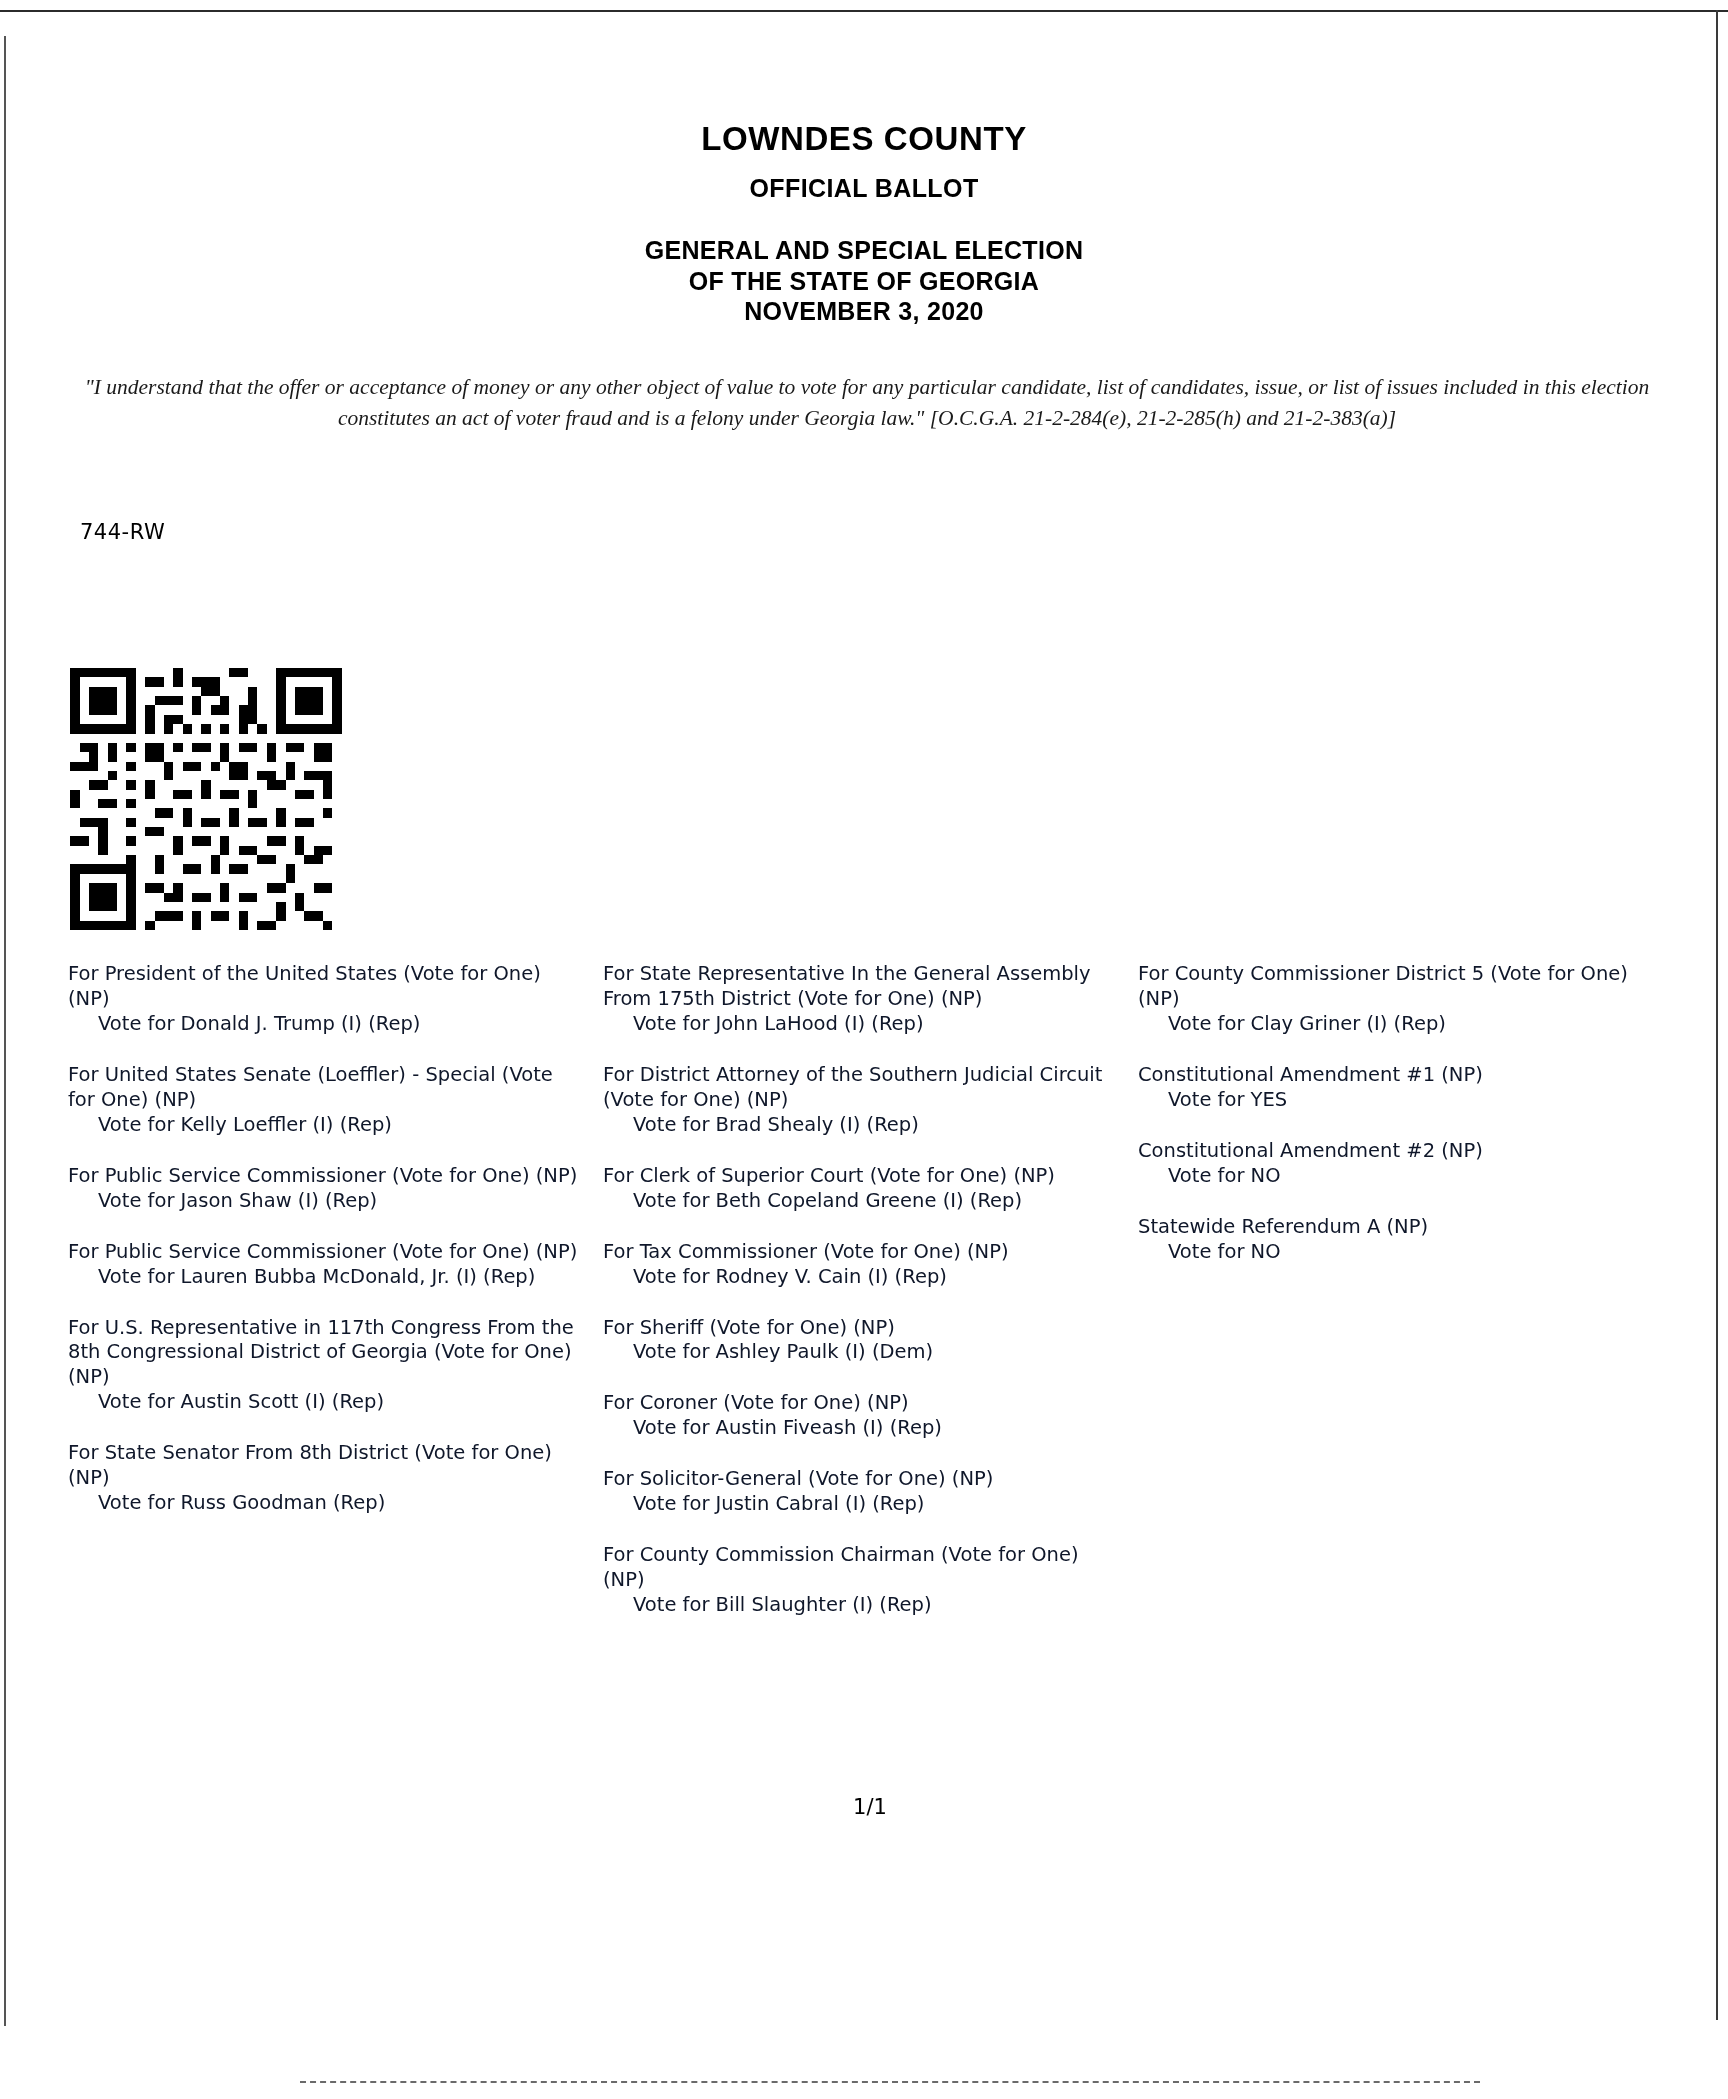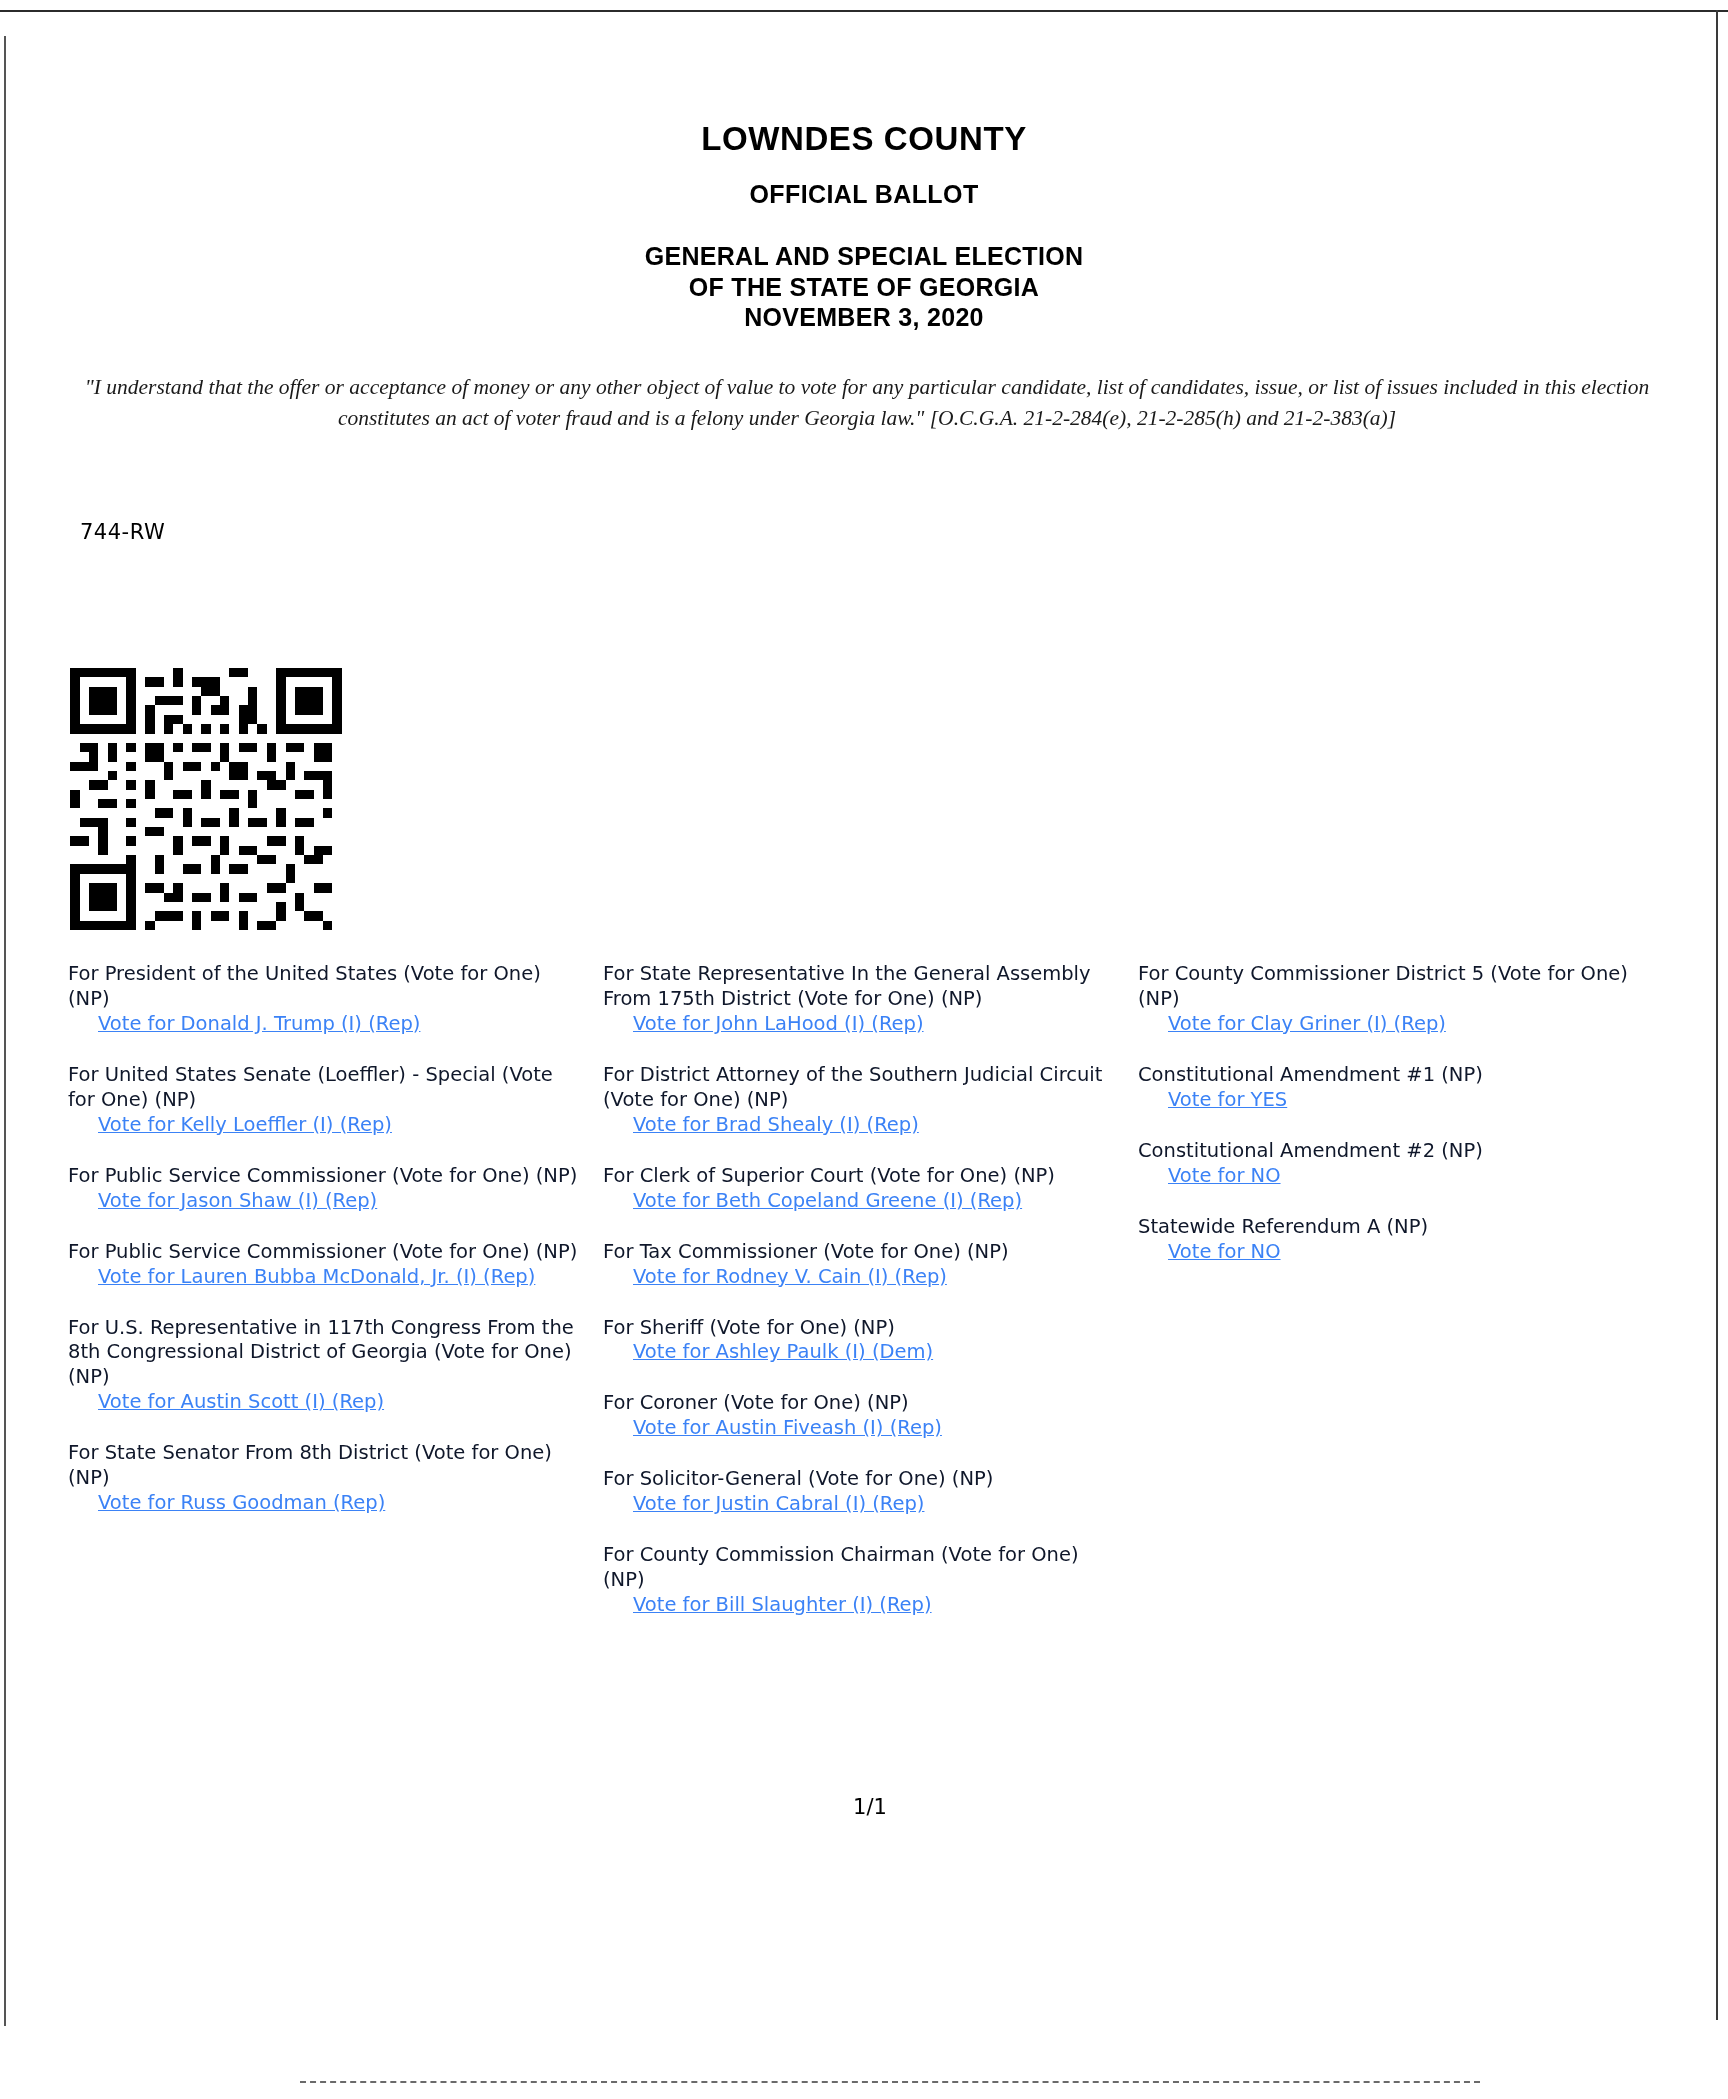--- a/index.html
+++ b/index.html
@@ -53,21 +53,21 @@
     left: 0;
     top: 120px;
     width: 1728px;
     text-align: center;
   }
   .title-main {
     font-family: "Liberation Sans", sans-serif;
     font-weight: bold;
     font-size: 33px;
     letter-spacing: 0.6px;
-    margin-bottom: 22px;
+    margin-bottom: 16px;
   }
   .title-sub {
     font-family: "Liberation Sans", sans-serif;
     font-weight: bold;
     font-size: 25px;
     letter-spacing: 0.4px;
     margin-bottom: 32px;
   }
   .title-line {
     font-family: "Liberation Sans", sans-serif;
@@ -132,24 +132,23 @@
   .contest-title {
     font-family: "DejaVu Sans", sans-serif;
     font-size: 19.5px;
     line-height: 1.28;
     color: #0f172a;
   }
   .selection {
     font-family: "DejaVu Sans", sans-serif;
     font-size: 19.5px;
     line-height: 1.28;
-    color: #3b82f6;
+    color: #0f172a;
     padding-left: 30px;
     text-indent: -0px;
-    text-decoration: underline;
   }
   .selection.wrap-indent {
     padding-left: 30px;
   }
 
   .page-number {
     position: absolute;
     left: 0;
     top: 1795px;
     width: 1684px;

